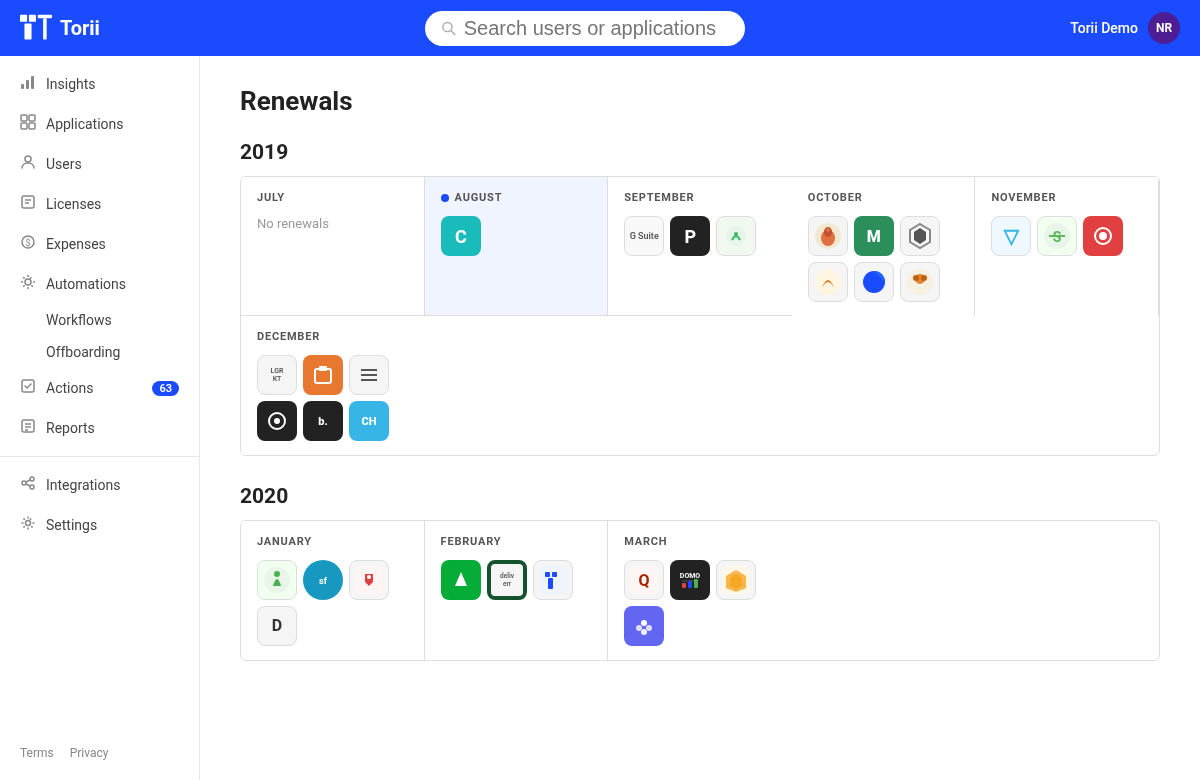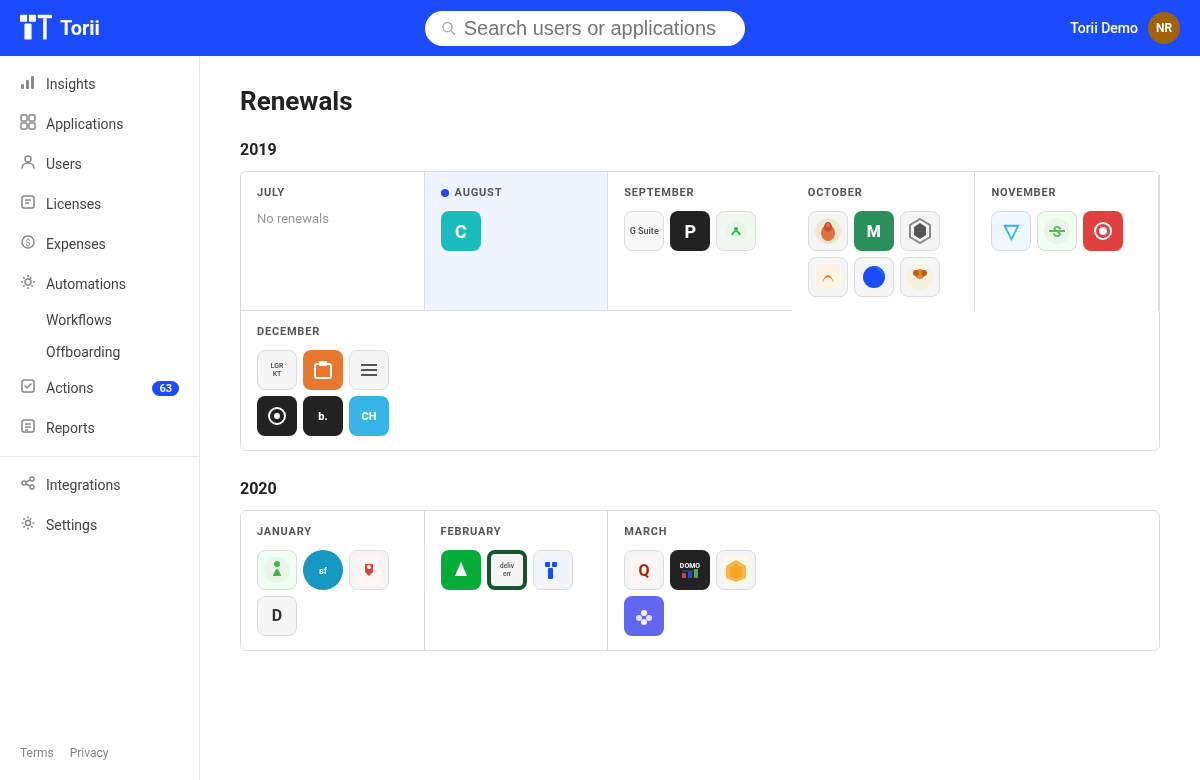--- a/index.html
+++ b/index.html
@@ -47,21 +47,21 @@
     .user-area {
       display: flex;
       align-items: center;
       gap: 10px;
       color: white;
     }
     .user-name { font-size: 14px; font-weight: 500; }
     .avatar {
       width: 32px;
       height: 32px;
-      background: #a16207;
+      background: #4c1d95;
       border-radius: 50%;
       display: flex;
       align-items: center;
       justify-content: center;
       font-size: 12px;
       font-weight: 700;
       color: white;
     }
 
     
@@ -132,21 +132,21 @@
       padding: 30px 40px;
       background: white;
     }
     .page-title {
       font-size: 26px;
       font-weight: 700;
       color: #222;
       margin-bottom: 24px;
     }
     .year-label {
-      font-size: 16px;
+      font-size: 21px;
       font-weight: 700;
       color: #222;
       margin-bottom: 12px;
     }
 
     
     .calendar-grid {
       display: grid;
       grid-template-columns: repeat(5, 1fr);
       border: 1px solid #ddd;

